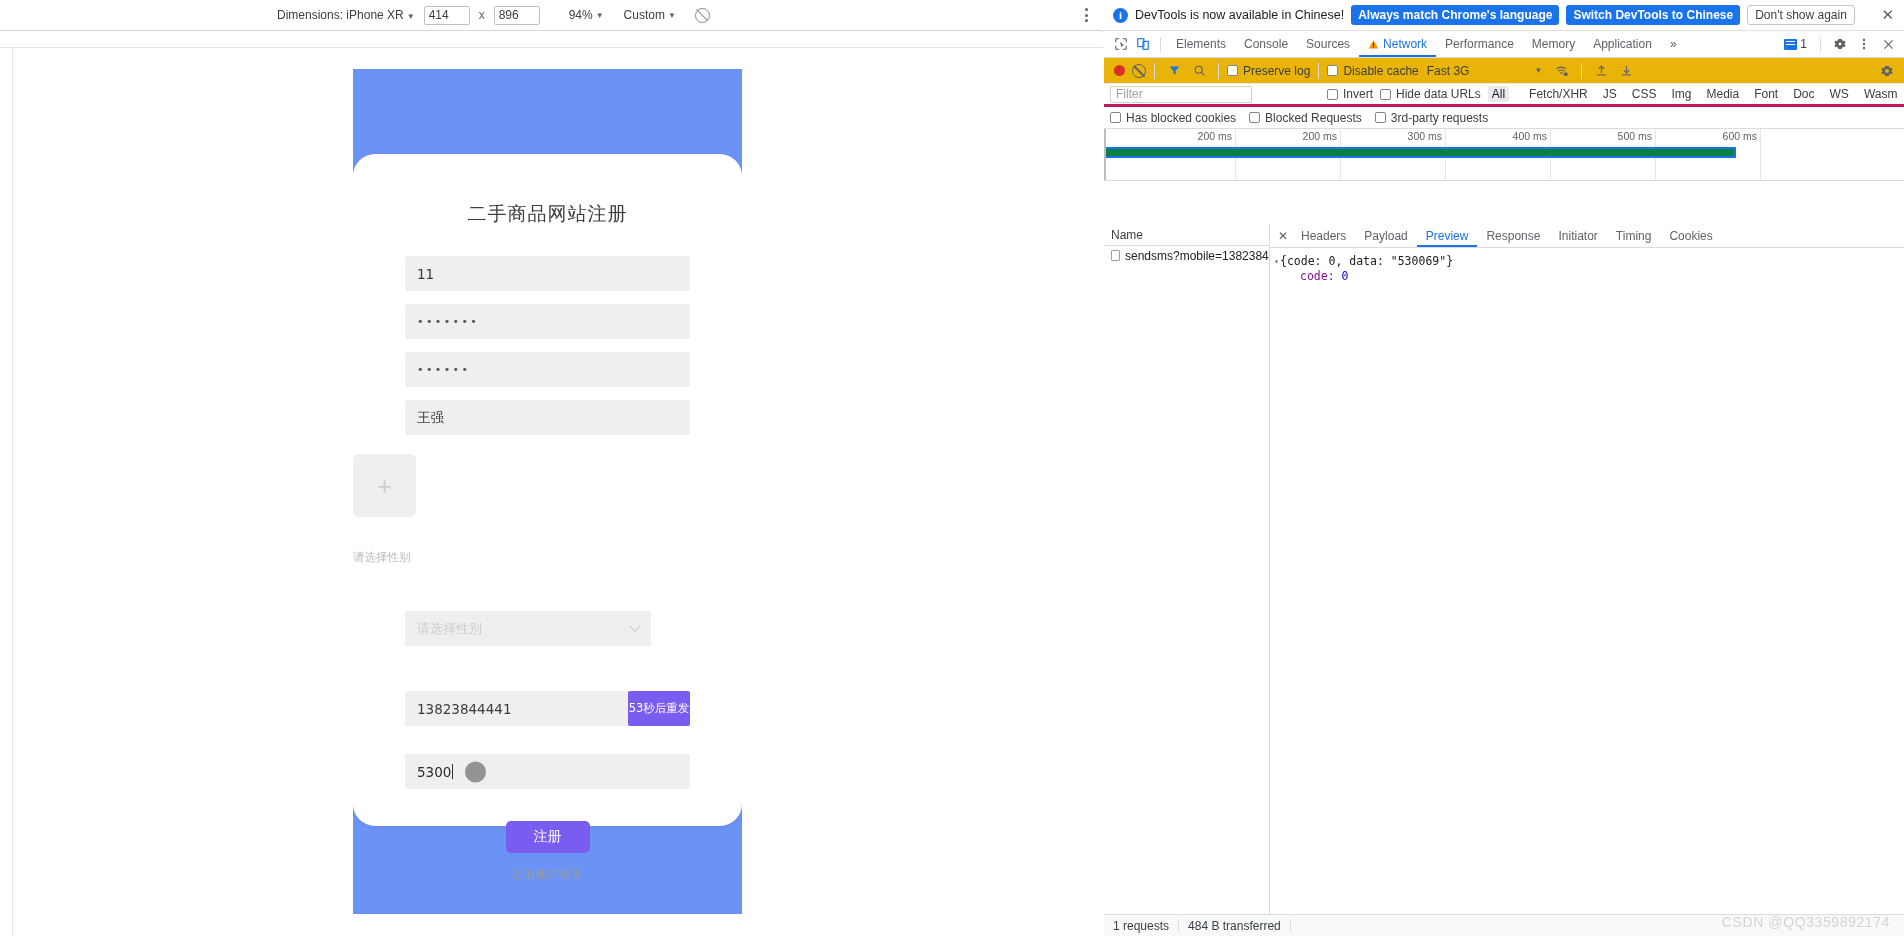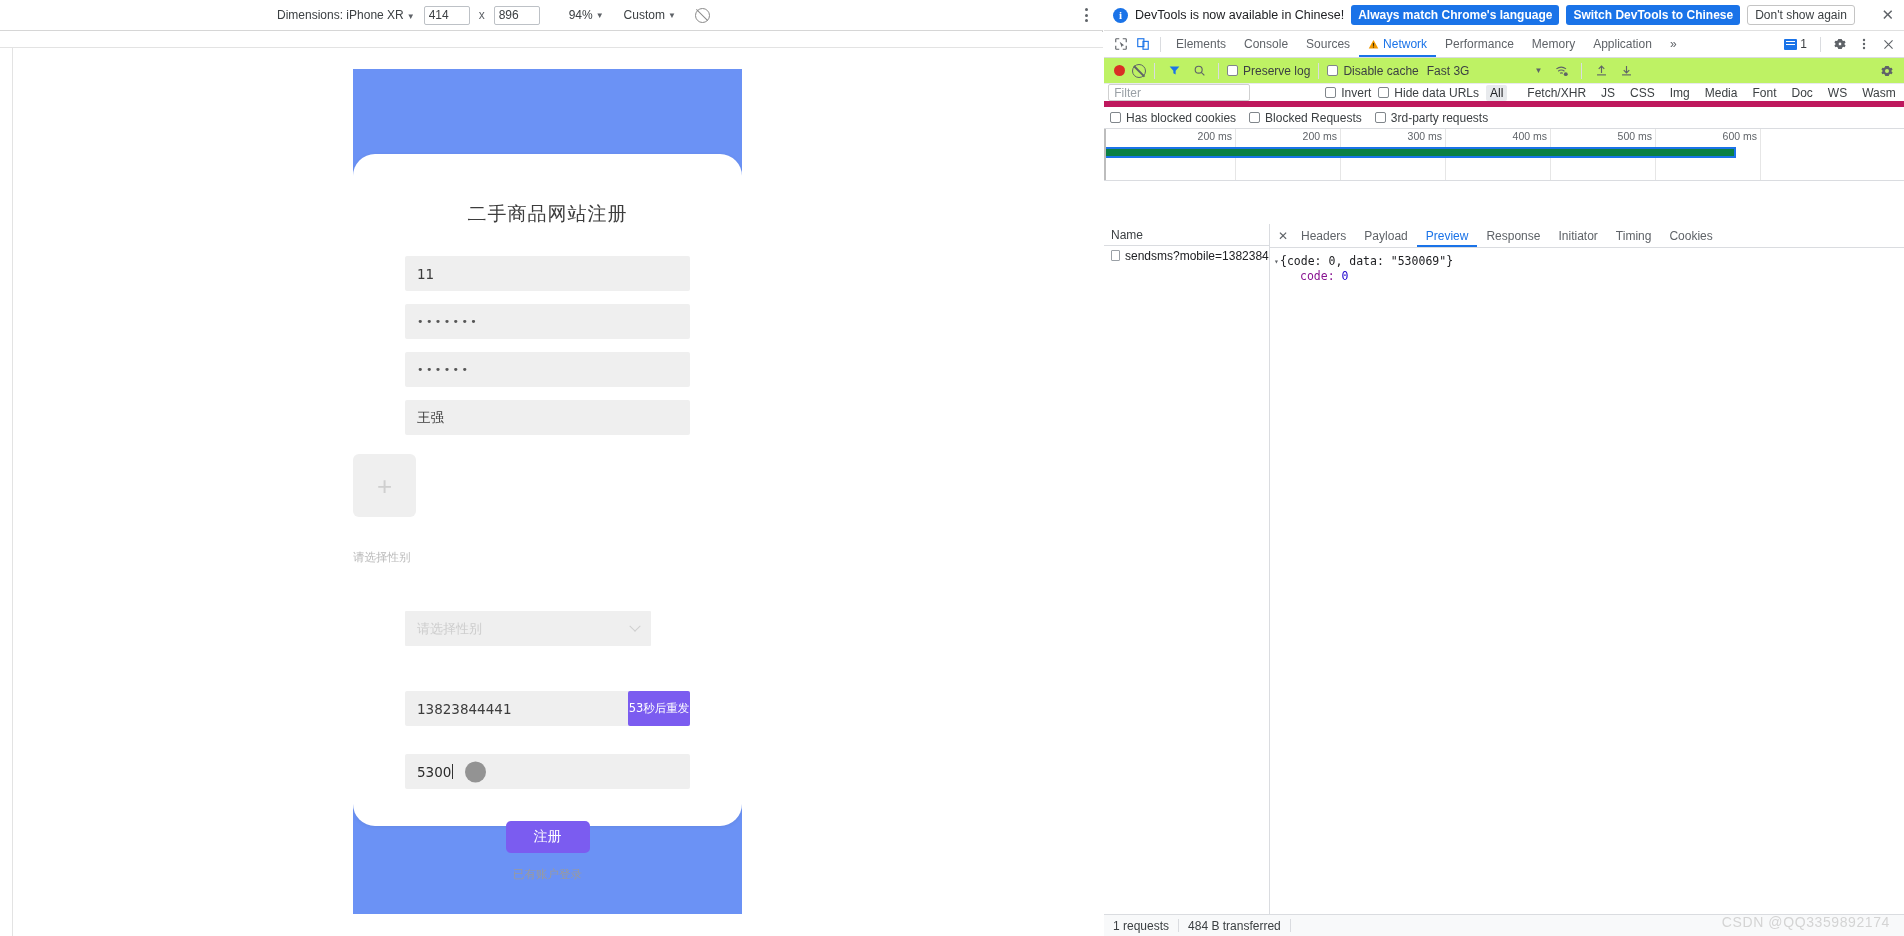--- a/index.html
+++ b/index.html
@@ -192,39 +192,39 @@
     display: flex; align-items: center; gap: 3px; padding: 1px 5px;
     border-radius: 2px; color: #3c4043; font-size: 12px; cursor: pointer;
   }
   #msg-sq { width: 13px; height: 11px; background: #1a73e8; border-radius: 1px; position: relative; }
   #msg-sq::after { content:""; position:absolute; left:2px; top:2.5px; width:9px; height:1.2px;
      background:#fff; box-shadow: 0 3px 0 #fff; }
 
   
   #net-toolbar {
     height: 26px; display: flex; align-items: center; gap: 3px;
-    padding: 0 6px; border-bottom: 1px solid #e8eaed; background: #bef264;
+    padding: 0 6px; border-bottom: 1px solid #e8eaed; background: #eab308;
   }
   #rec-dot { width: 11px; height: 11px; border-radius: 50%; background: #d93025; margin: 0 4px; cursor:pointer; }
   .ban-icon { width: 14px; height: 14px; border: 1.5px solid #5f6368; border-radius: 50%;
     position: relative; cursor: pointer; }
   .ban-icon::after { content:""; position:absolute; left:50%; top:-1px; width:1.5px; height:15px;
     background:#5f6368; transform: translateX(-50%) rotate(-45deg); }
   .v-sep { width: 1px; height: 16px; background: #dadce0; margin: 0 5px; }
   .cb { width: 11px; height: 11px; border: 1px solid #80868b; border-radius: 2px; background: #fff;
     display: inline-block; flex: 0 0 auto; cursor: pointer; }
   .cb-label { display: flex; align-items: center; gap: 5px; font-size: 12px; color: #3c4043;
      white-space: nowrap; cursor: pointer; }
   .throttle { font-size: 12px; color: #3c4043; margin-left: 5px; white-space: nowrap; }
   .mini-caret { font-size: 8px; color: #5f6368; }
 
   
   #filter-row {
     height: 23px; display: flex; align-items: center; gap: 7px;
-    padding: 0 6px; border-bottom: 6px solid #be185d; background: #fff; justify-content: center;
+    padding: 0 6px; border-bottom: 3px solid #be185d; background: #fff;
   }
   #filter-input {
     width: 142px; height: 17px; border: 1px solid #d0d0d0; border-radius: 2px;
     font-size: 12px; padding: 0 5px; color: #202124;
     font-family: "Liberation Sans", sans-serif; background:#fff;
   }
   #filter-input::placeholder { color: #9aa0a6; }
   .type-chip { font-size: 12px; color: #3c4043; padding: 1px 4px; border-radius: 2px;
     white-space: nowrap; cursor: pointer; }
   .type-chip.active { background: #e8eaed; color: #202124; }

